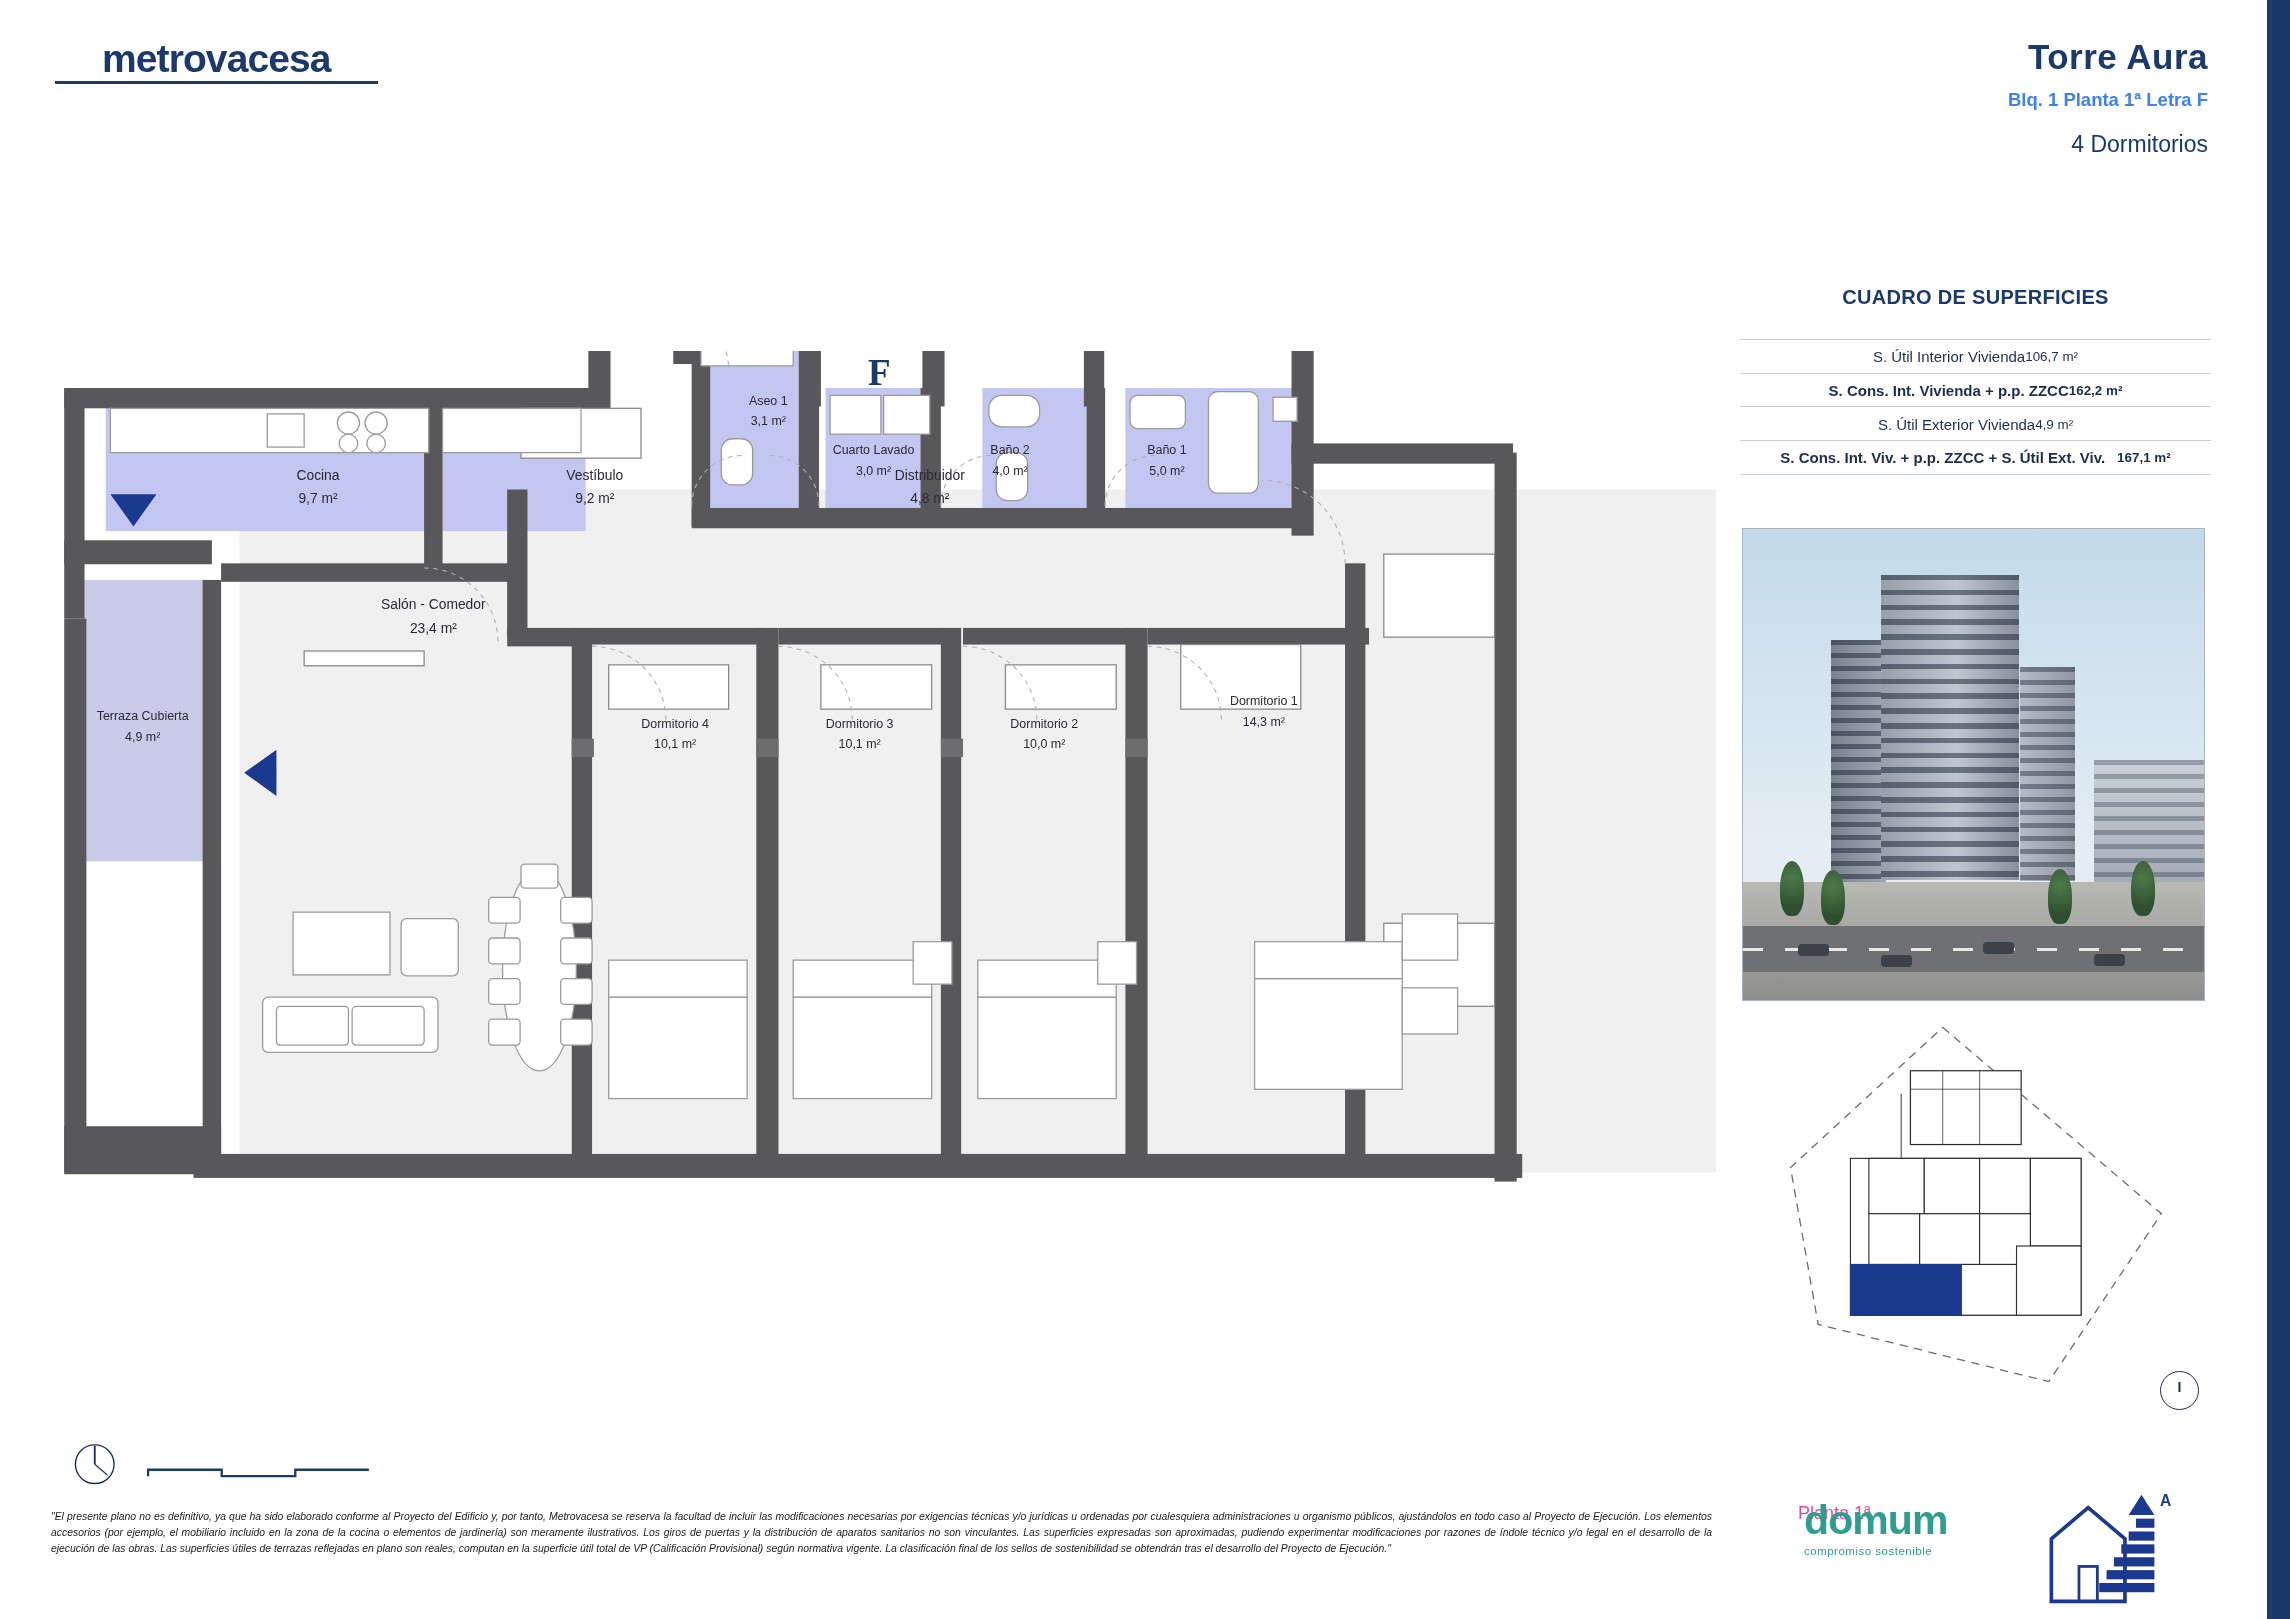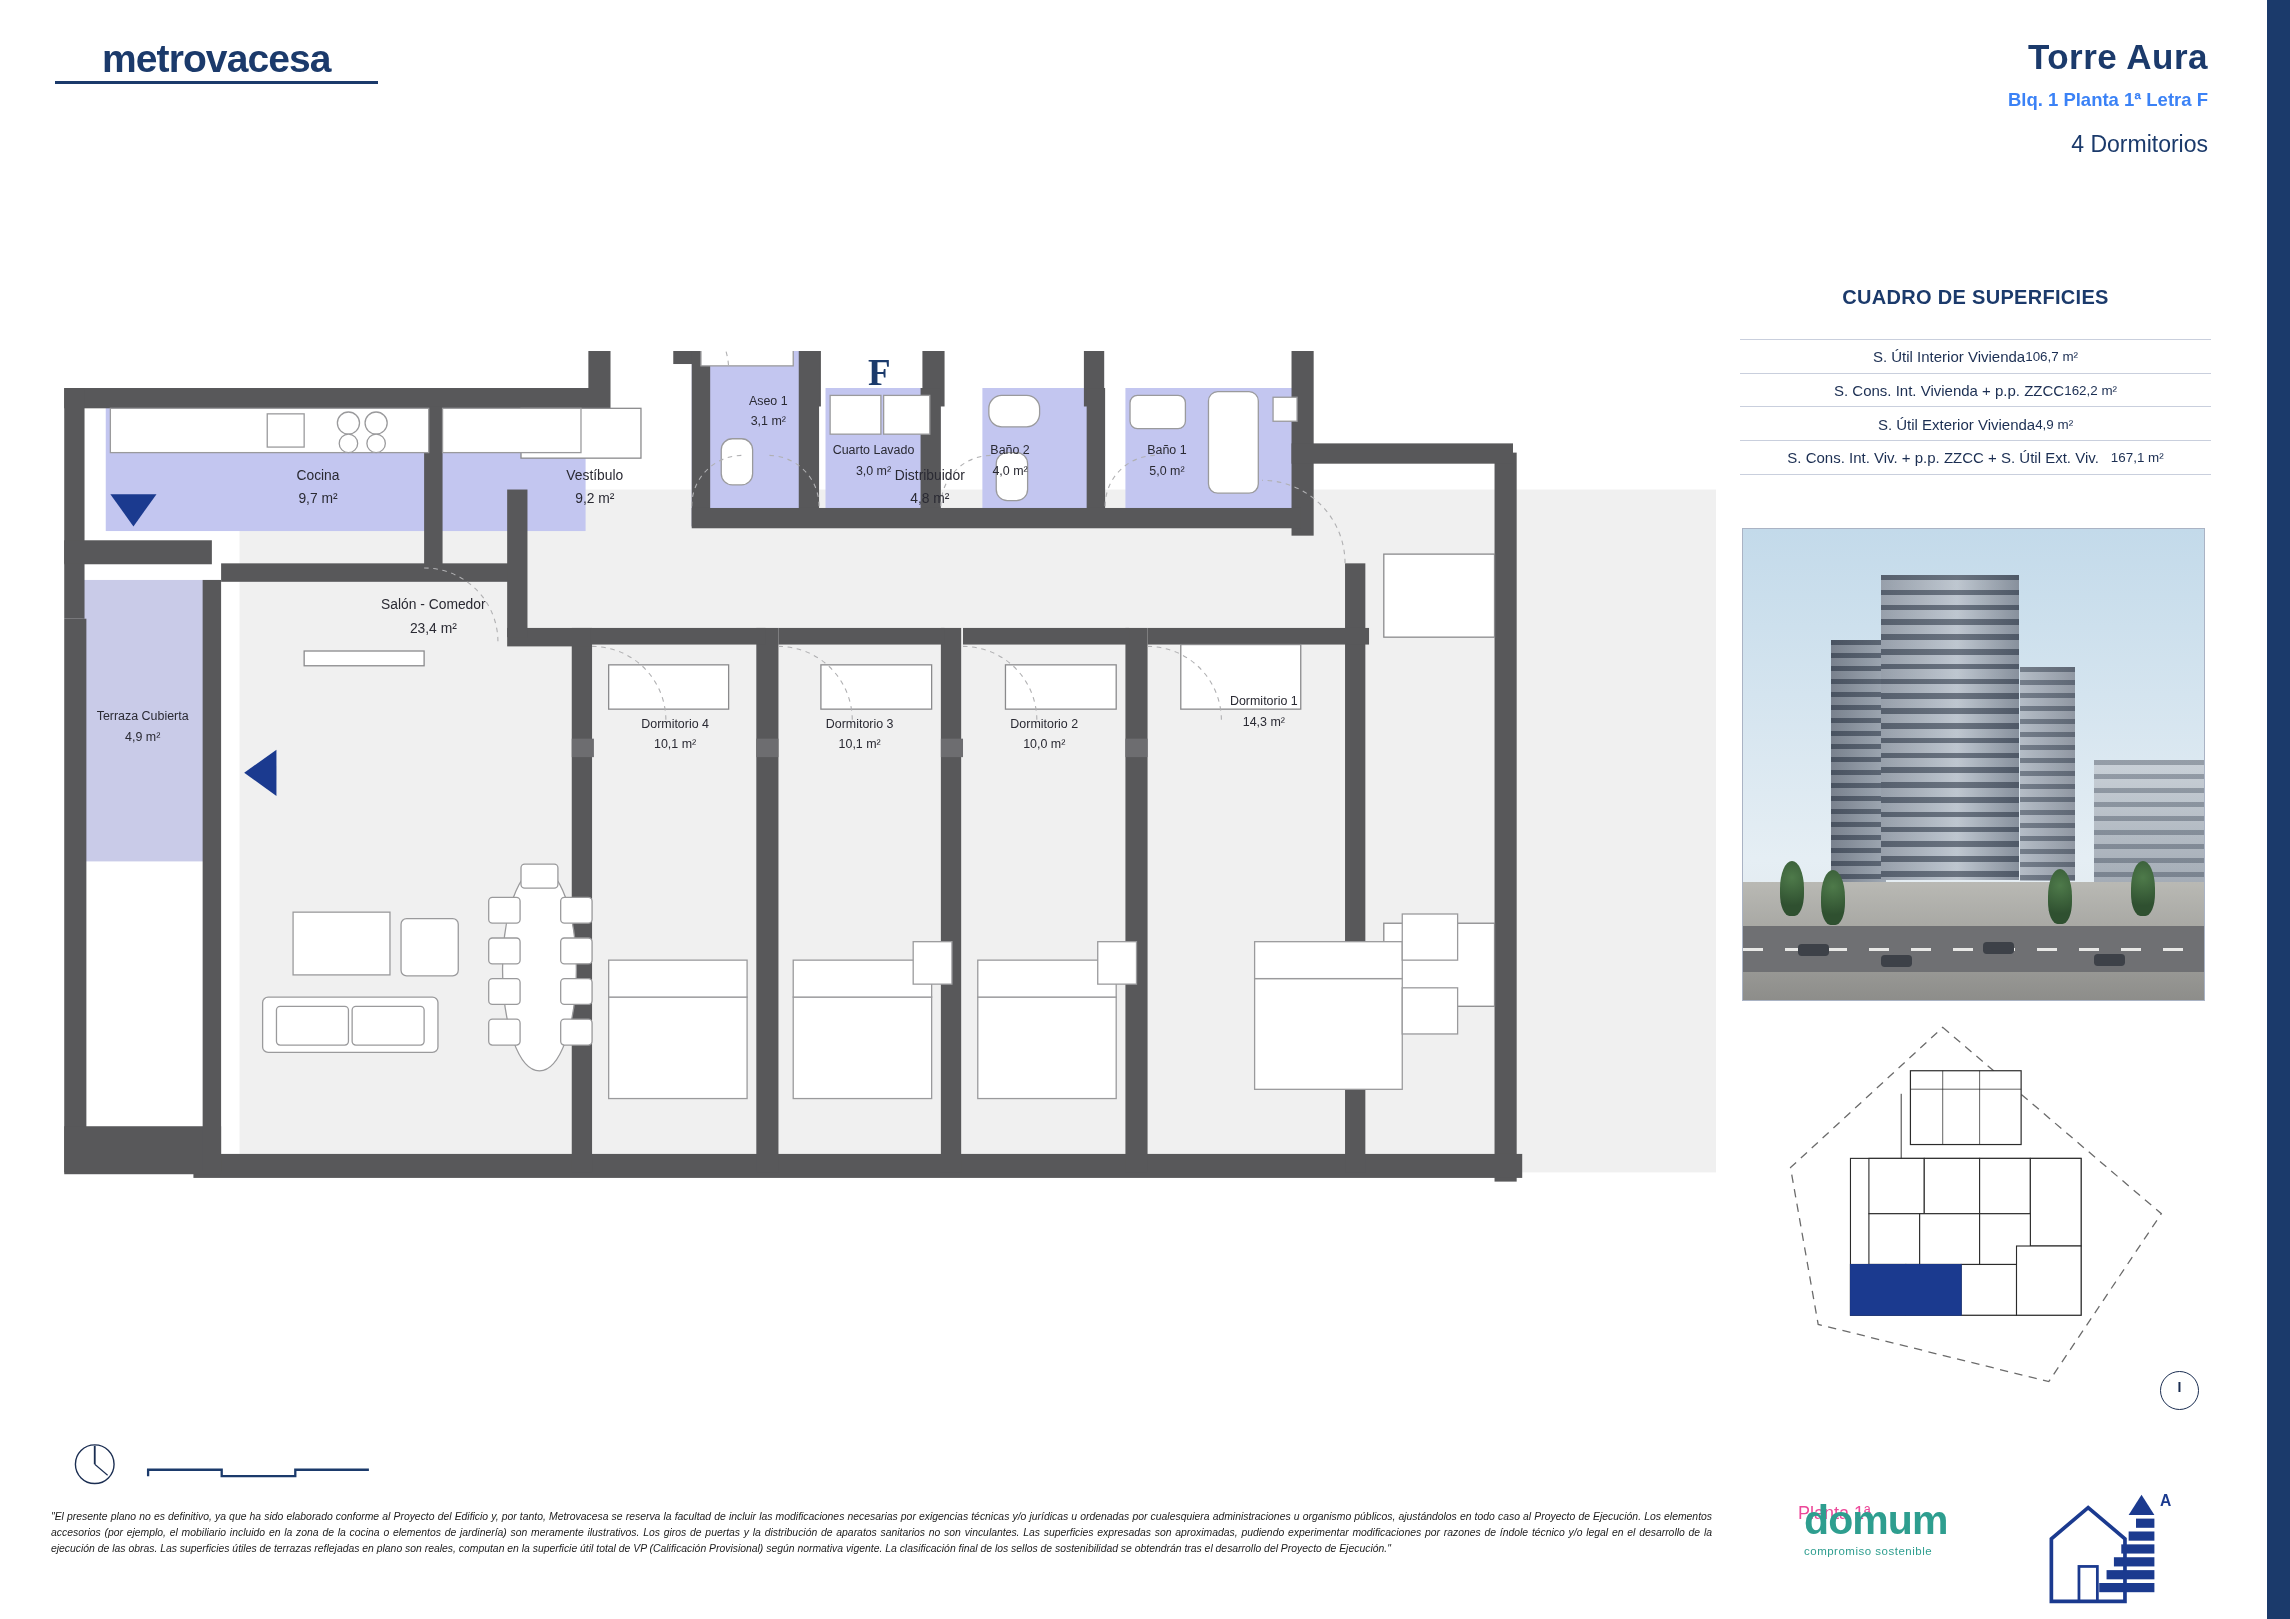--- a/index.html
+++ b/index.html
@@ -16,21 +16,21 @@
   .hdr{position:absolute;right:83px;top:37px;width:406px;text-align:right;}
   .hdr-title{font-size:35px;font-weight:700;color:#1b3a6b;letter-spacing:0.5px;}
   .hdr-sub{font-size:18.5px;font-weight:700;color:#3b82f6;margin-top:12px;}
   .hdr-rooms{font-size:23px;font-weight:400;color:#1b3a6b;margin-top:20px;}
 
   
   .surf{position:absolute;left:1740px;top:286px;width:471px;}
   .surf-title{text-align:center;font-size:20px;font-weight:700;color:#1b3a6b;letter-spacing:0.3px;margin-bottom:30px;}
   .surf-row{display:flex;justify-content:center;align-items:center;border-top:0.9px solid #c9cfdd;padding:8.3px 1.8px 7.4px;font-size:13.4px;color:#1b2e52;}
   .surf-row:last-child{border-bottom:0.9px solid #c9cfdd;gap:12px;}
-  .surf-row.bold{font-weight:400;}
+  .surf-row.bold{font-weight:700;}
   .surf-row .lbl{text-align:left;}
   .surf-row .val{text-align:right;white-space:nowrap;}
 
   
   .render{position:absolute;left:1742px;top:528px;width:461px;height:471px;border:0.9px solid #aab3c4;overflow:hidden;background:#bcd2e4;}
   .sky{position:absolute;inset:0;background:linear-gradient(#c3daea,#e5eef4 70%,#dfe6e8);}
   .bld-main{position:absolute;left:138px;top:46px;width:138px;height:305px;background:linear-gradient(90deg,#8e97a3,#b9c2cc 55%,#7d8794);}
   .bld-main:after{content:"";position:absolute;inset:0;background:repeating-linear-gradient(to bottom,rgba(40,50,65,.55) 0 5.5px,rgba(255,255,255,.08) 5.5px 14.8px);}
   .bld-side{position:absolute;left:88px;top:111px;width:55px;height:242px;background:linear-gradient(90deg,#6f7885,#97a1ad);}
   .bld-side:after{content:"";position:absolute;inset:0;background:repeating-linear-gradient(to bottom,rgba(35,45,60,.5) 0 4.6px,rgba(255,255,255,.07) 4.6px 13px);}

